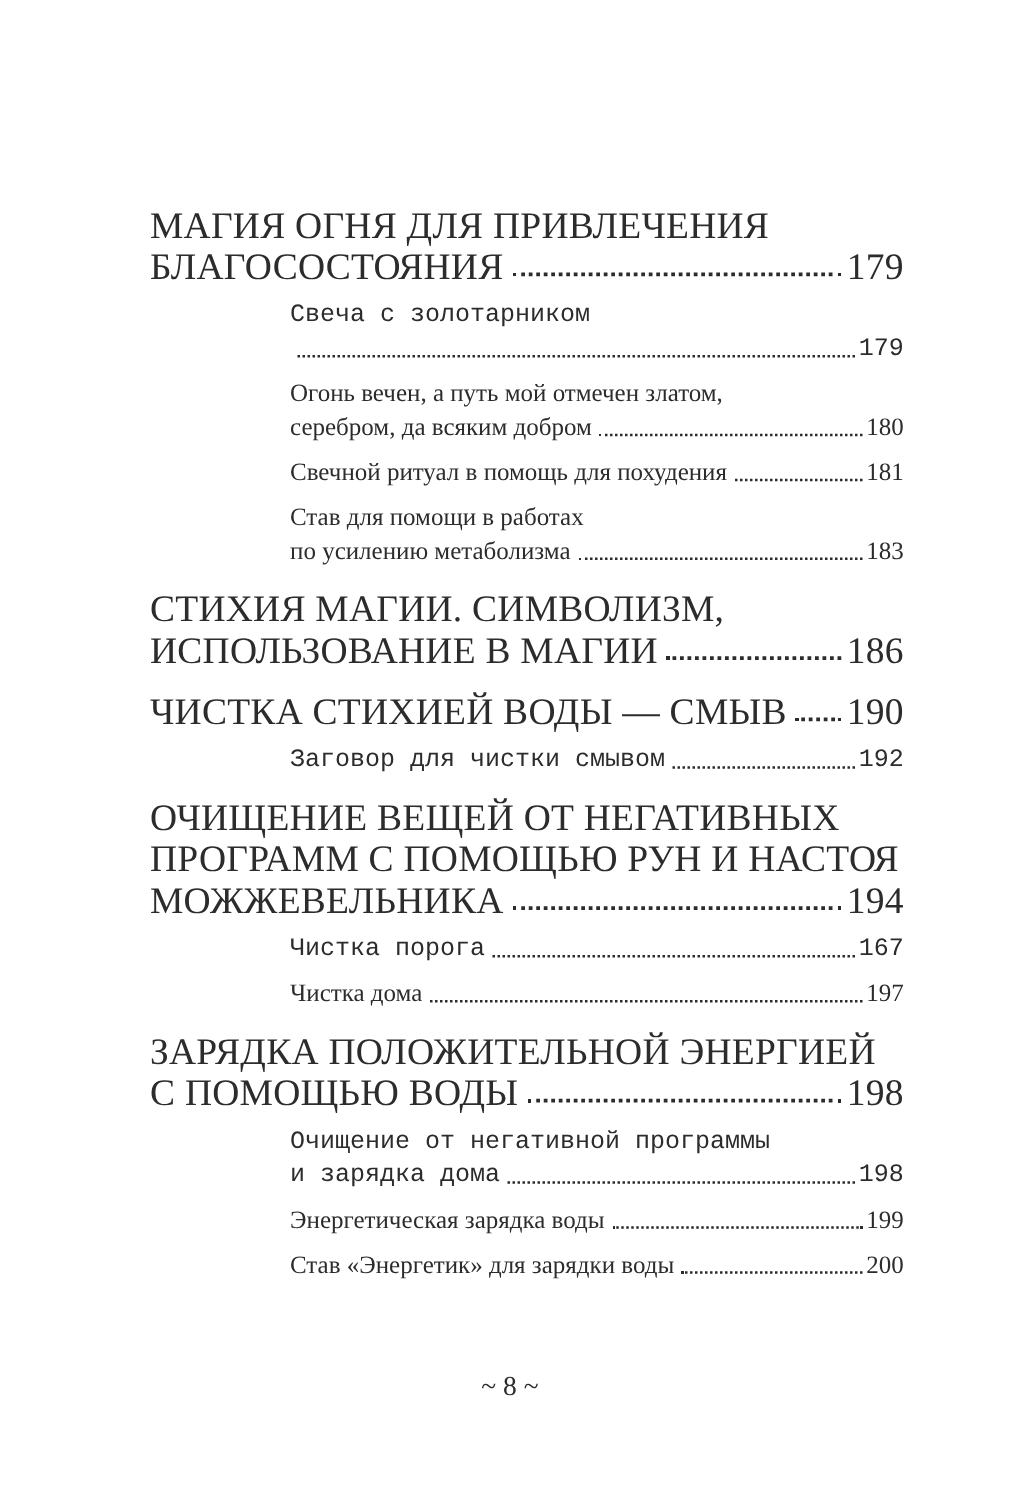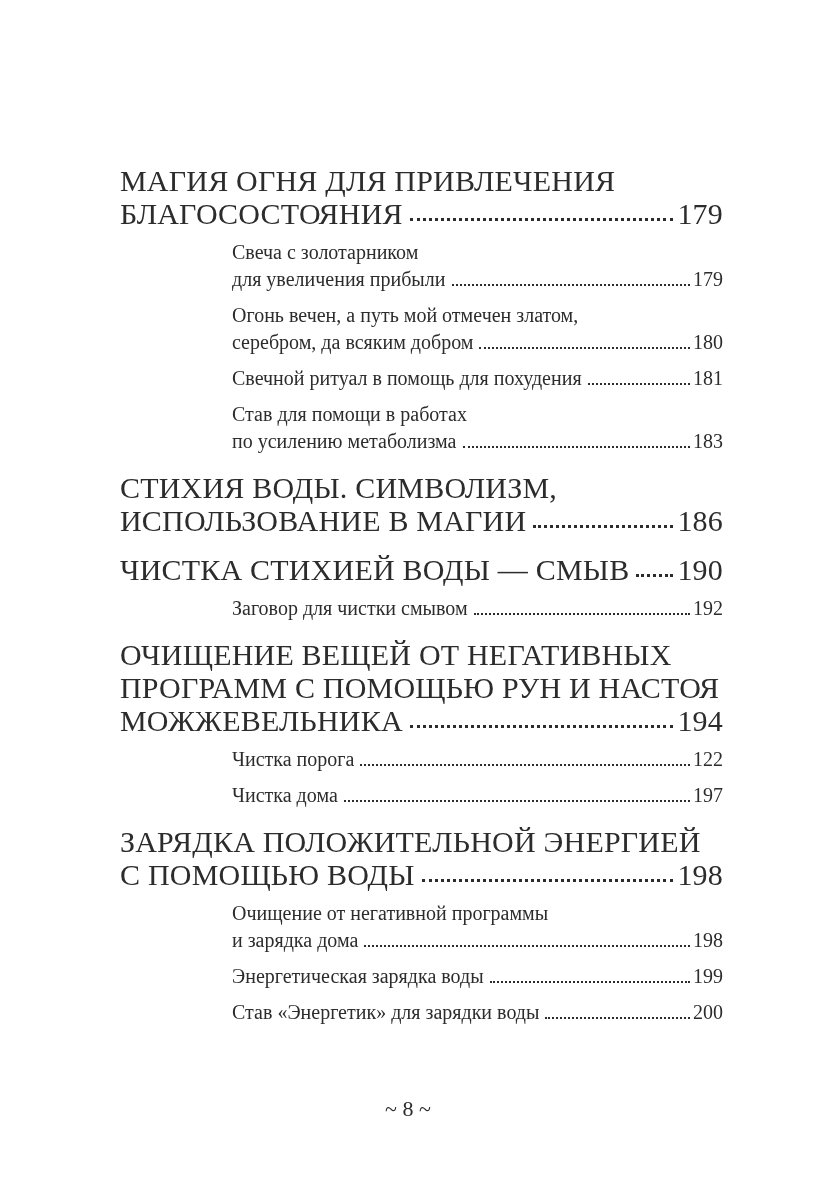--- a/index.html
+++ b/index.html
@@ -19,21 +19,21 @@
     top: 164px;
   }
   .entry { margin-top: 9px; }
   .entry.section {
     font-size: 30px;
     line-height: 33px;
     letter-spacing: 0.2px;
   }
   .entry.section + .entry,
   .entry.sub + .entry.section { margin-top: 16px; }
-  .entry.section + .entry.sub { margin-top: 9px; }
+  .entry.section + .entry.sub { margin-top: 9px; font-family: Liberation Mono, monospace; }
   .entry:first-child { margin-top: 0; }
   .entry.sub {
     font-size: 20px;
     line-height: 27px;
     margin-left: 112px;
   }
   .pre-line { white-space: nowrap; }
   .row {
     display: flex;
     align-items: flex-end;
@@ -71,21 +71,20 @@
     <div class="row">
       <span class="label">БЛАГОСОСТОЯНИЯ</span>
       <span class="leader"></span>
       <span class="page-num">179</span>
     </div>
   </div>
 
   <div class="entry sub">
     <div class="pre-line">Свеча с золотарником</div>
     <div class="row">
-      <span class="label">для увеличения прибыли</span>
       <span class="leader"></span>
       <span class="page-num">179</span>
     </div>
   </div>
 
   <div class="entry sub">
     <div class="pre-line">Огонь вечен, а путь мой отмечен златом,</div>
     <div class="row">
       <span class="label">серебром, да всяким добром</span>
       <span class="leader"></span>
@@ -104,21 +103,21 @@
   <div class="entry sub">
     <div class="pre-line">Став для помощи в работах</div>
     <div class="row">
       <span class="label">по усилению метаболизма</span>
       <span class="leader"></span>
       <span class="page-num">183</span>
     </div>
   </div>
 
   <div class="entry section">
-    <div class="pre-line">СТИХИЯ ВОДЫ. СИМВОЛИЗМ,</div>
+    <div class="pre-line">СТИХИЯ МАГИИ. СИМВОЛИЗМ,</div>
     <div class="row">
       <span class="label">ИСПОЛЬЗОВАНИЕ В МАГИИ</span>
       <span class="leader"></span>
       <span class="page-num">186</span>
     </div>
   </div>
 
   <div class="entry section">
     <div class="row">
       <span class="label">ЧИСТКА СТИХИЕЙ ВОДЫ — СМЫВ</span>
@@ -143,21 +142,21 @@
       <span class="label">МОЖЖЕВЕЛЬНИКА</span>
       <span class="leader"></span>
       <span class="page-num">194</span>
     </div>
   </div>
 
   <div class="entry sub">
     <div class="row">
       <span class="label">Чистка порога</span>
       <span class="leader"></span>
-      <span class="page-num">122</span>
+      <span class="page-num">167</span>
     </div>
   </div>
 
   <div class="entry sub">
     <div class="row">
       <span class="label">Чистка дома</span>
       <span class="leader"></span>
       <span class="page-num">197</span>
     </div>
   </div>

